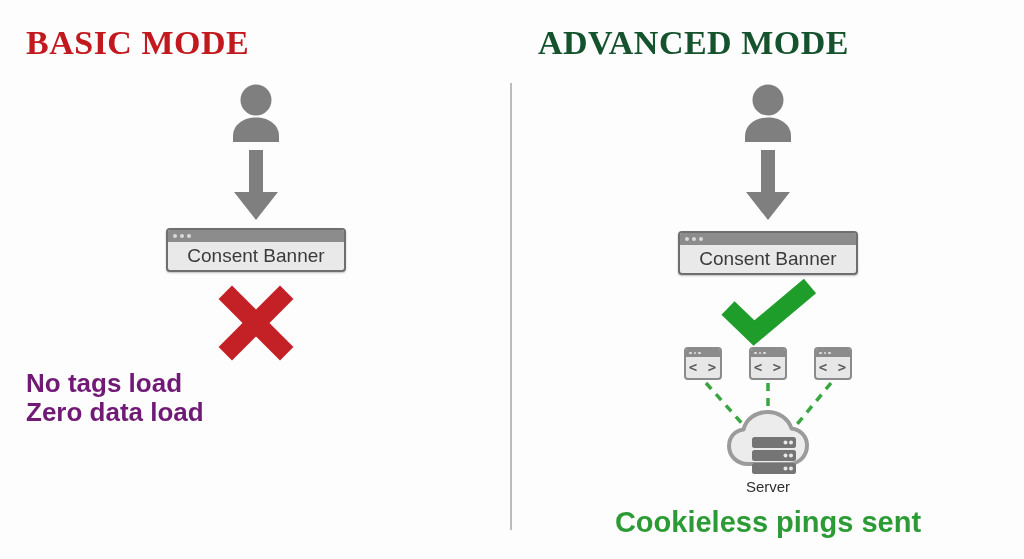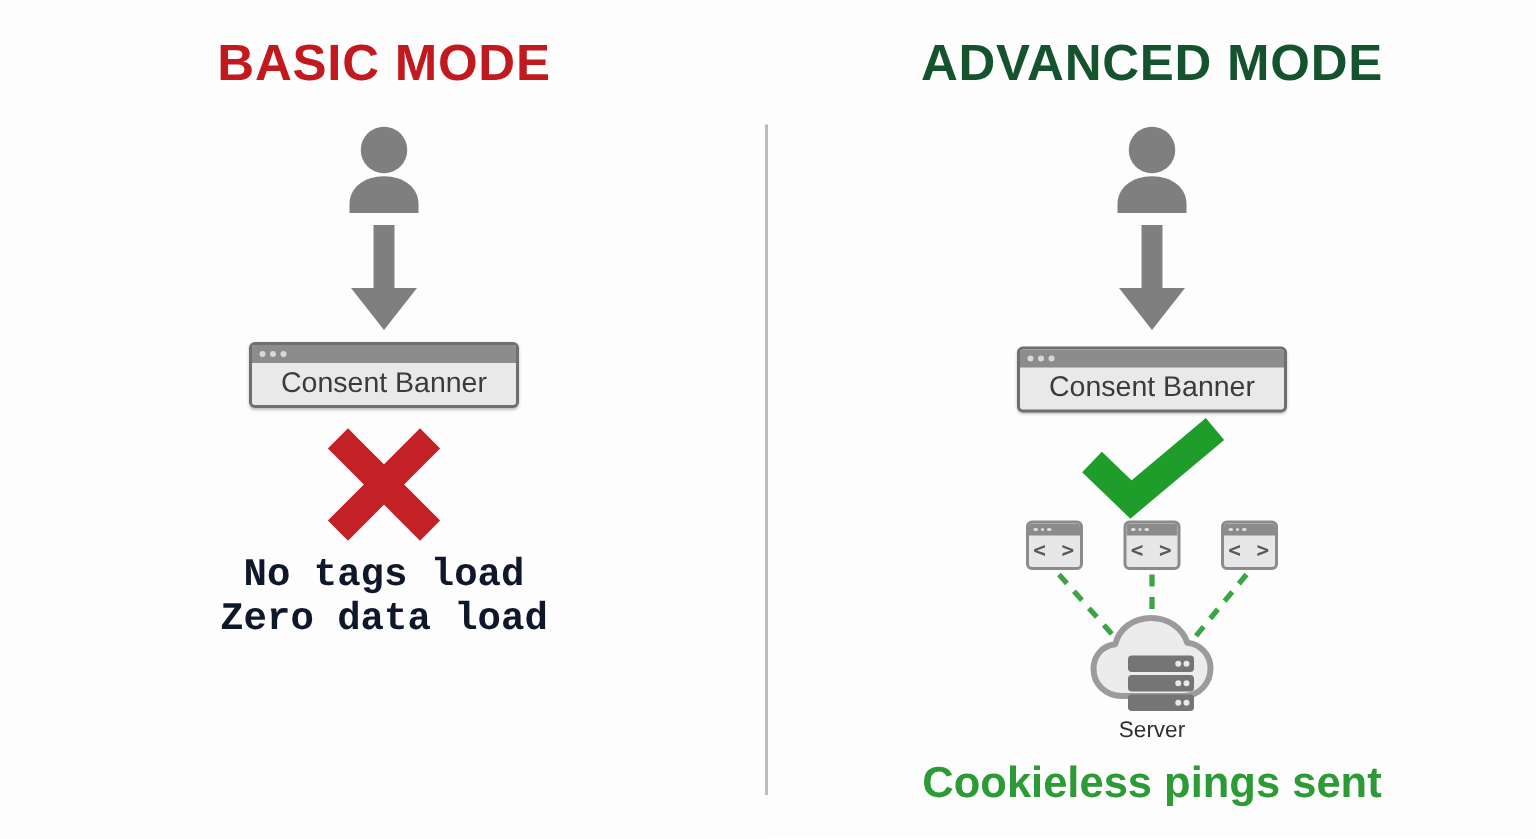--- a/index.html
+++ b/index.html
@@ -2,22 +2,22 @@
 <html><head>
 <meta charset="utf-8">
 <style>
   html,body{margin:0;padding:0;background:#ffffff;}
   .canvas{
     position:relative;width:1024px;height:559px;background:#fdfdfd;
     overflow:hidden;font-family:"Liberation Sans",sans-serif;
   }
   .abs{position:absolute;}
   .col-title{
-    width:460px;text-align:center;font-size:34px;font-weight:800;
-    letter-spacing:.5px;line-height:1.1;
+    width:460px;text-align:left;font-size:34px;font-weight:800;
+    letter-spacing:.5px;line-height:1.1;font-family:Liberation Serif, serif;
   }
   .title-red{color:#c2191e;}
   .title-green{color:#14532d;}
   .divider{width:2px;background:#bcbcbc;}
   
   .banner{
     width:180px;height:44px;background:#e9e9e9;border:2px solid #6f6f6f;
     border-radius:4px;box-sizing:border-box;box-shadow:0 1px 2px rgba(0,0,0,.25);
     overflow:hidden;
   }
@@ -39,22 +39,22 @@
     height:8px;background:#8b8b8b;display:flex;align-items:center;
     padding-left:3px;gap:2px;
   }
   .mini-dot{width:2.5px;height:2.5px;border-radius:50%;background:#dedede;}
   .mini-glyph{
     height:20px;display:flex;align-items:center;justify-content:center;
     font-size:14px;font-weight:bold;color:#5a5a5a;letter-spacing:1px;
     font-family:"DejaVu Sans Mono",monospace;
   }
   .result-text-red{
-    width:460px;text-align:center;font-size:26px;font-weight:600;
-    color:#0f172a;line-height:29px;font-family:Liberation Mono, monospace;
+    width:460px;font-size:26px;font-weight:600;
+    color:#701a75;line-height:29px;
   }
   .caption-green{
     width:460px;text-align:center;font-size:29px;font-weight:600;
     color:#2d9b35;
   }
   .server-label{
     width:460px;text-align:center;font-size:15px;color:#2f2f2f;
   }
 </style>
 </head>

